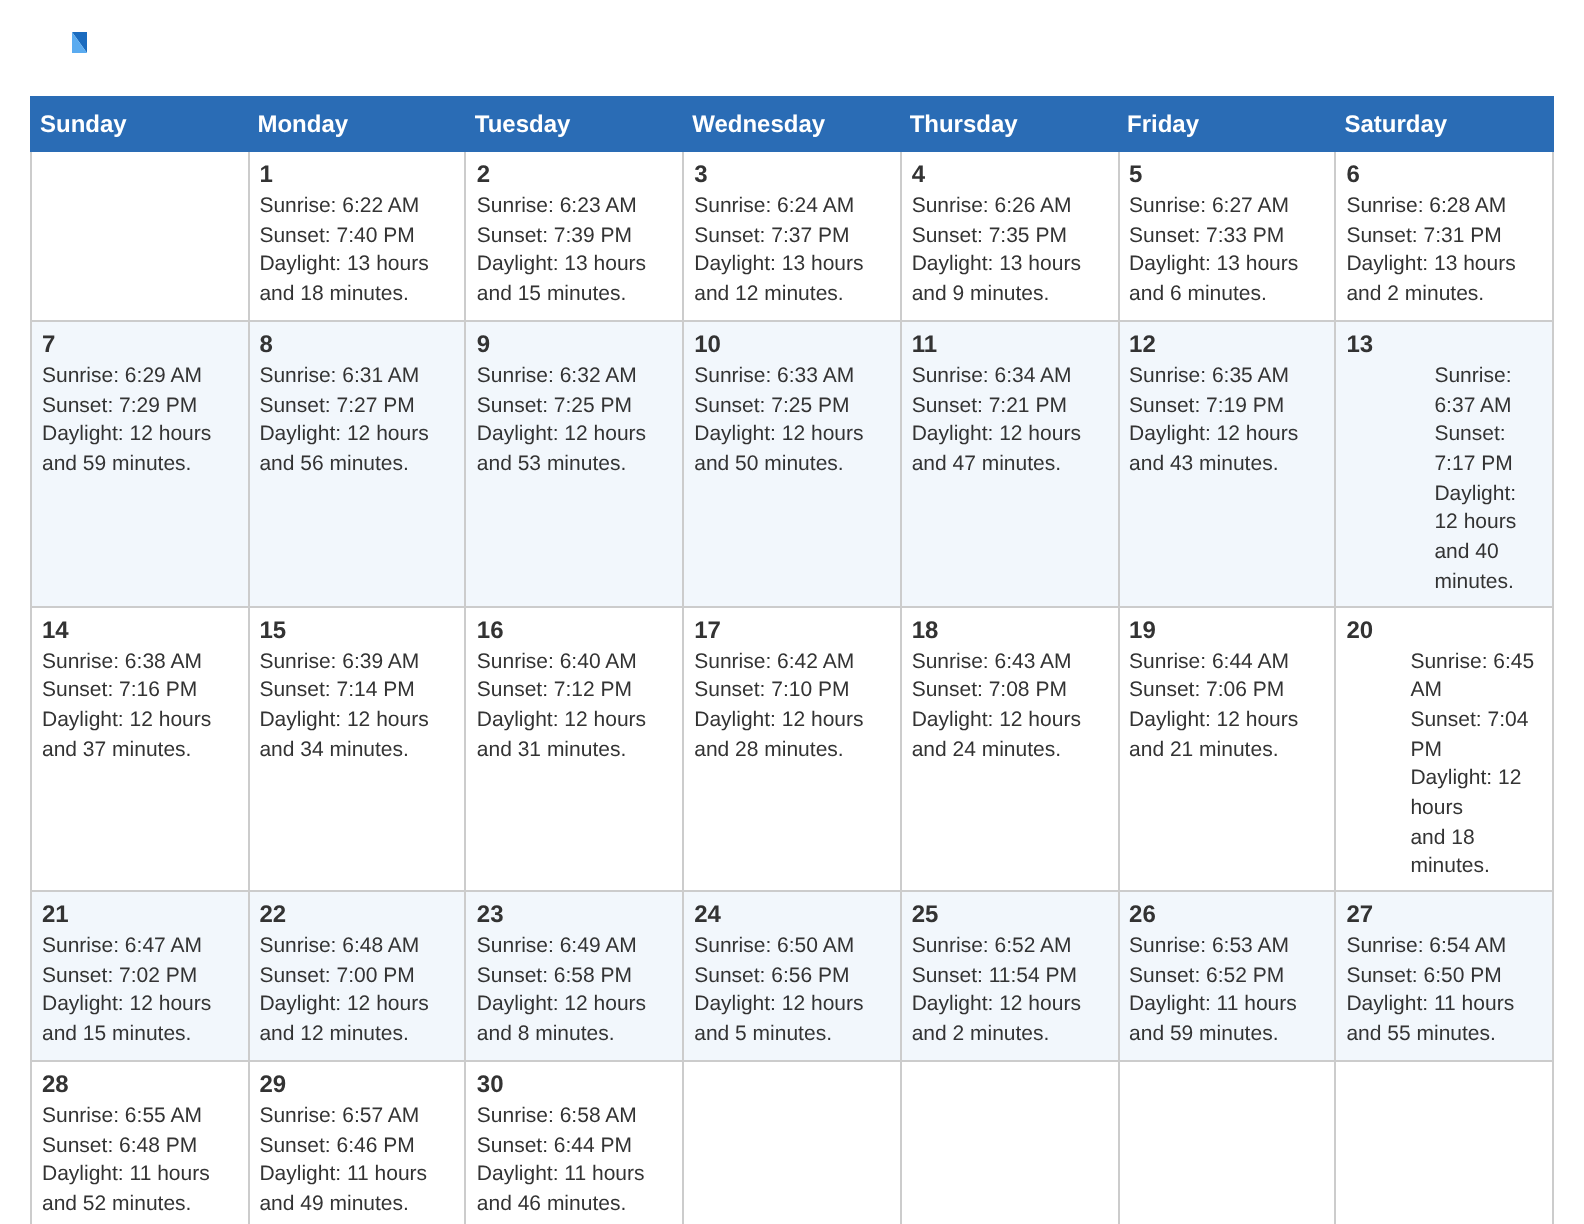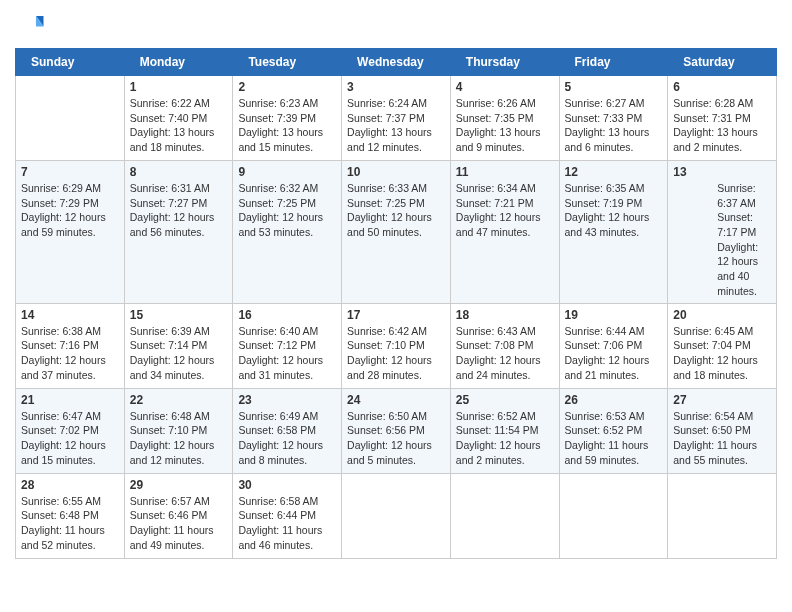--- a/index.html
+++ b/index.html
@@ -45,21 +45,21 @@
       color: #444;
     }
     table {
       width: 100%;
       border-collapse: collapse;
       font-size: 11px;
     }
     thead tr th {
       background-color: #2a6cb5;
       color: #fff;
-      padding: 6px 15px;
+      padding: 6px 4px;
       text-align: left;
       font-size: 12px;
       font-weight: bold;
       border: 1px solid #2a6cb5;
     }
     tbody tr td {
       border: 1px solid #ccc;
       vertical-align: top;
       padding: 4px 5px;
       min-height: 80px;
@@ -255,38 +255,38 @@
         </td>
         <td>
           <span class="day-number">19</span>
           <div class="day-info" style="white-space: pre-line;">Sunrise: 6:44 AM
 Sunset: 7:06 PM
 Daylight: 12 hours
 and 21 minutes.</div>
         </td>
         <td>
           <span class="day-number">20</span>
-          <div class="day-info" style="white-space: pre-line;">Sunrise: 6:45 AM
+          <div class="day-info" style="white-space: pre-line; margin-left: 32px;">Sunrise: 6:45 AM
 Sunset: 7:04 PM
 Daylight: 12 hours
 and 18 minutes.</div>
         </td>
       </tr>
       <tr>
         <td>
           <span class="day-number">21</span>
           <div class="day-info" style="white-space: pre-line;">Sunrise: 6:47 AM
 Sunset: 7:02 PM
 Daylight: 12 hours
 and 15 minutes.</div>
         </td>
         <td>
           <span class="day-number">22</span>
           <div class="day-info" style="white-space: pre-line;">Sunrise: 6:48 AM
-Sunset: 7:10 PM
+Sunset: 7:00 PM
 Daylight: 12 hours
 and 12 minutes.</div>
         </td>
         <td>
           <span class="day-number">23</span>
           <div class="day-info" style="white-space: pre-line;">Sunrise: 6:49 AM
 Sunset: 6:58 PM
 Daylight: 12 hours
 and 8 minutes.</div>
         </td>

